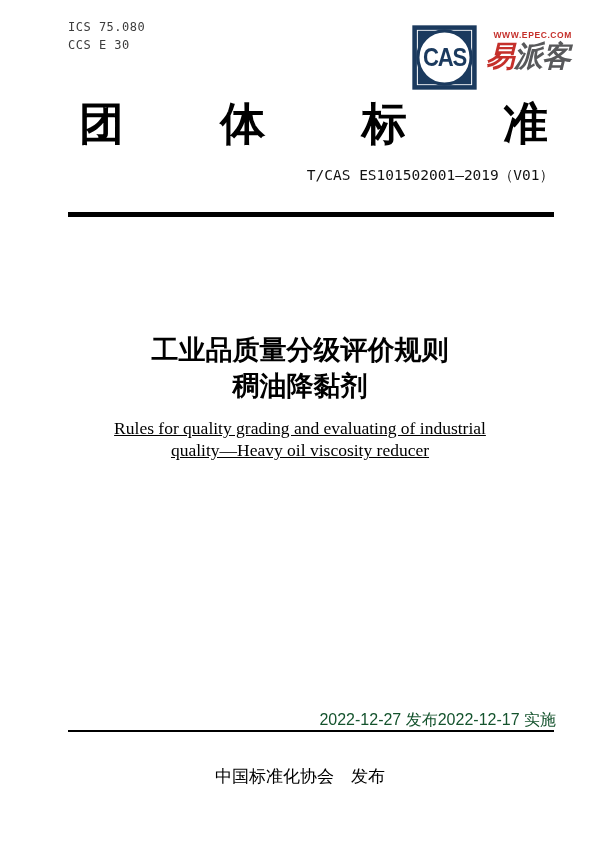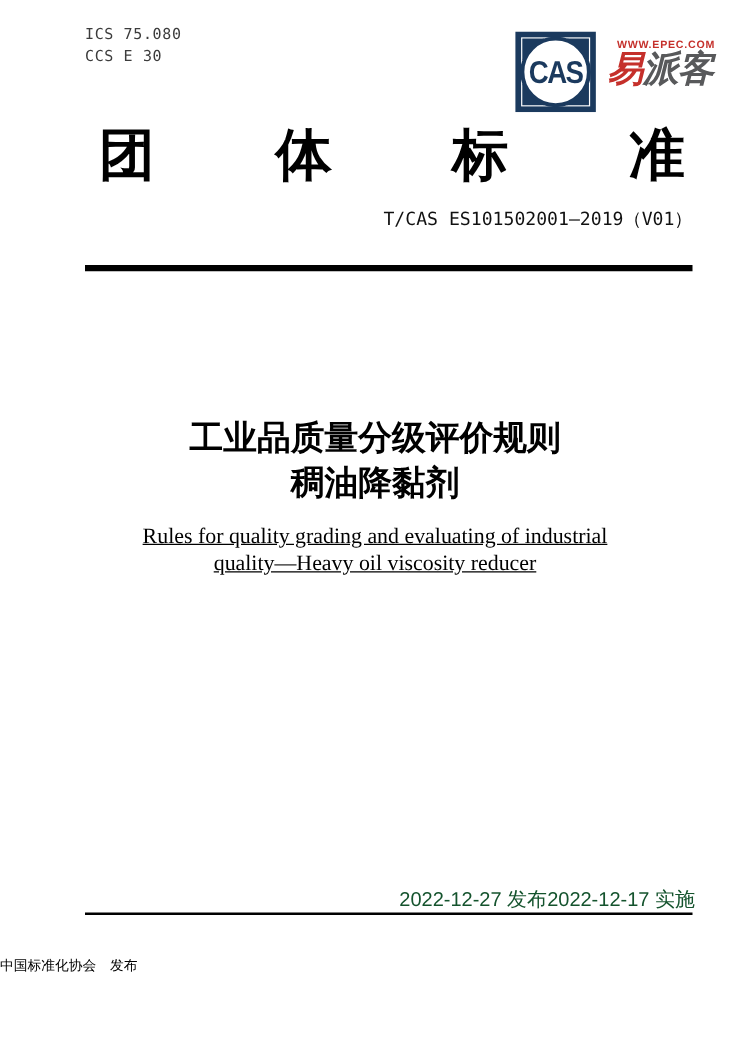--- a/index.html
+++ b/index.html
@@ -135,22 +135,22 @@
     font-size: 16px;
     color: #14532d;
     white-space: pre;
     margin-left: 32px;
   }
   .publisher {
     position: absolute;
     left: 0;
     right: 0;
     top: 765px;
-    text-align: left;
-    font-size: 11px;
+    text-align: center;
+    font-size: 17px;
     color: #000;
     white-space: pre;
   }
 </style>
 </head>
 <body>
 
 <div class="page">
 
   <div class="ics-block">

